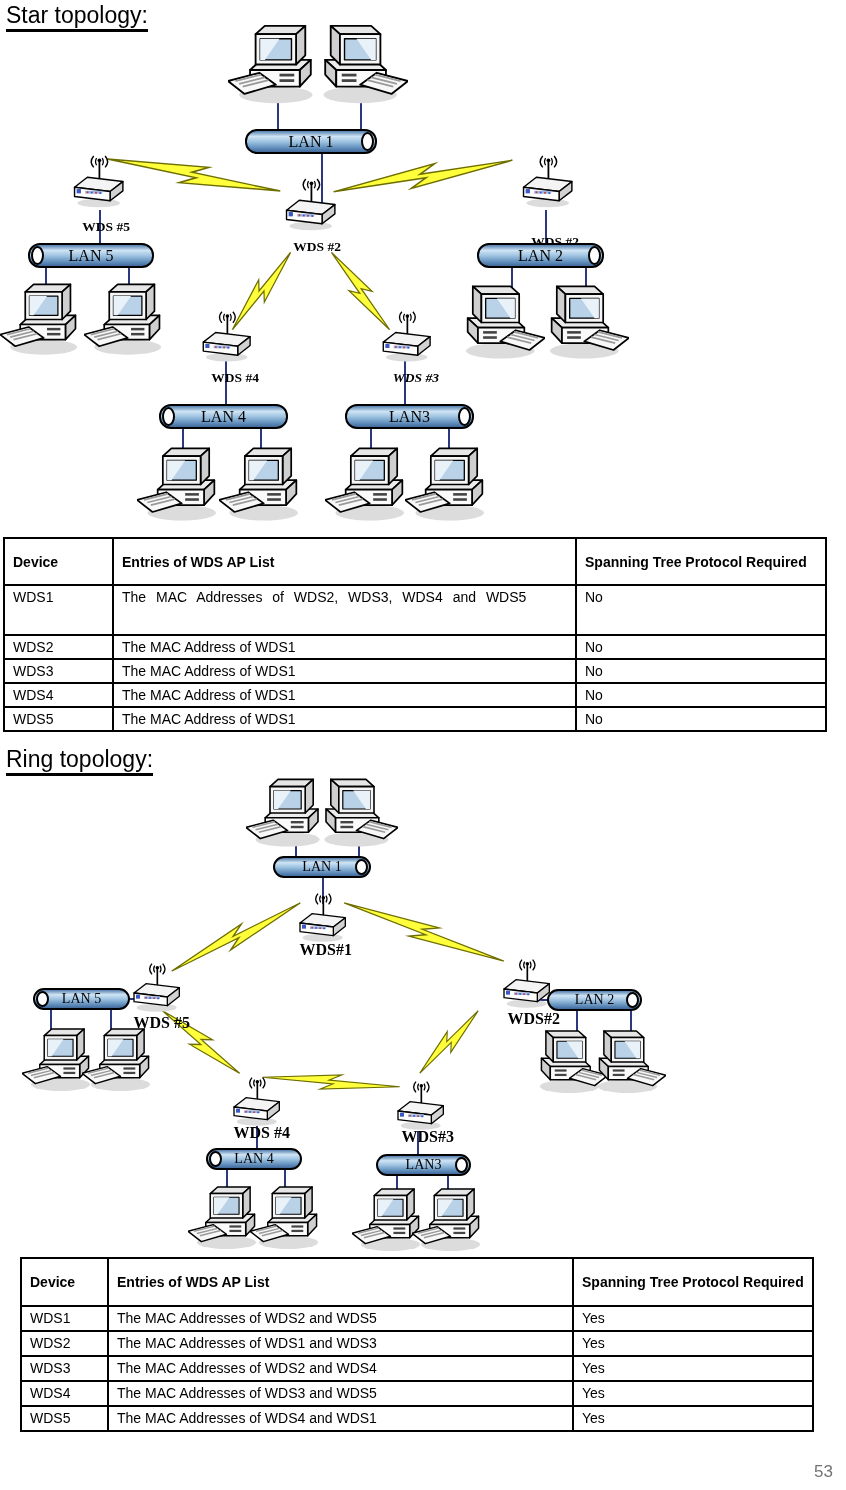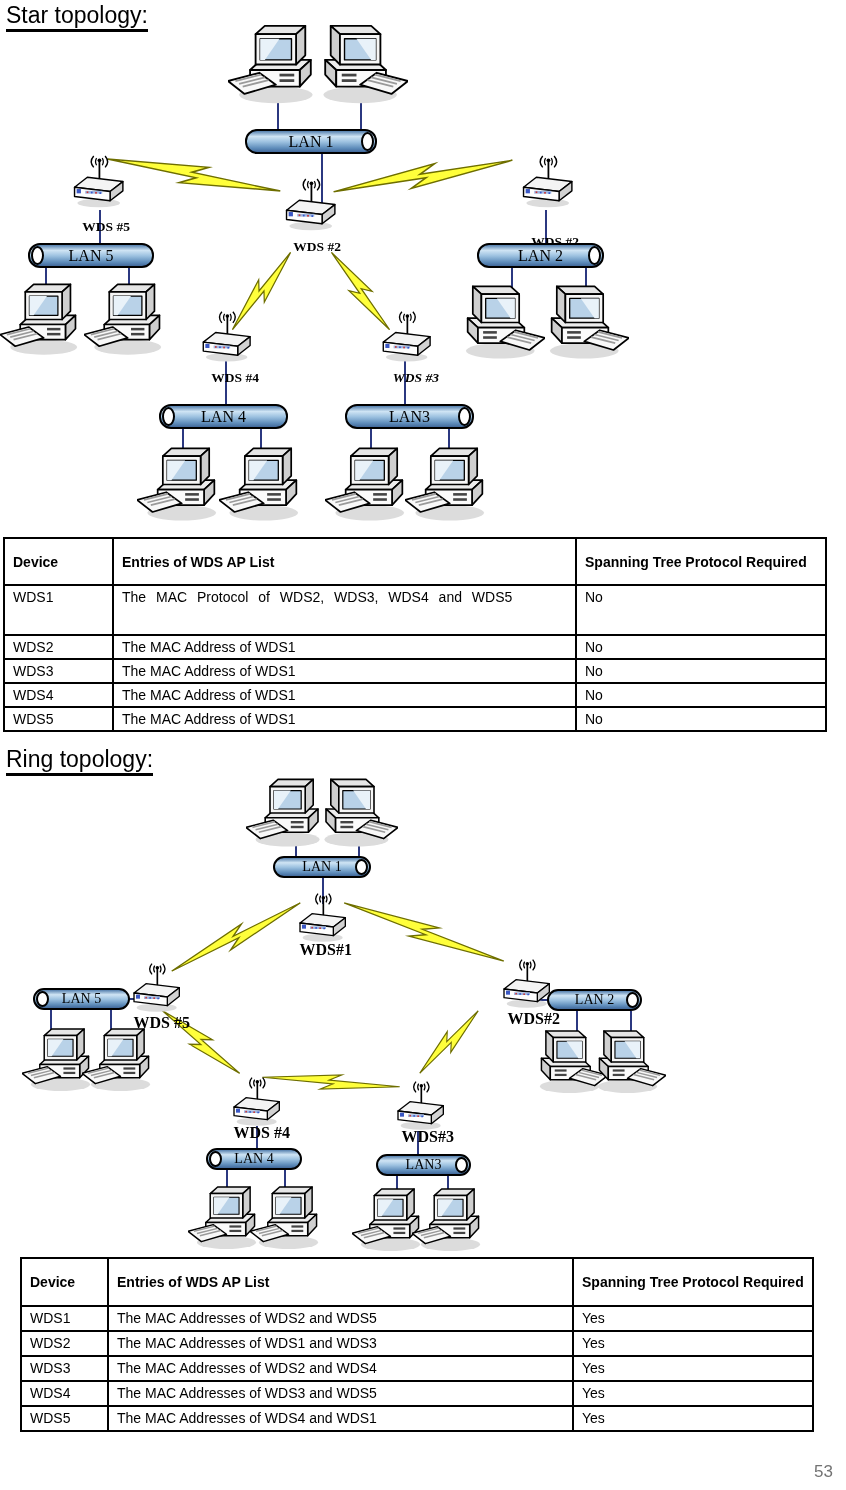--- a/index.html
+++ b/index.html
@@ -198,21 +198,21 @@
       </colgroup>
     <tbody>
         <tr class="hdr" style="height:47px;">
       <td>Device</td>
       <td>Entries of WDS AP List</td>
       <td>Spanning Tree Protocol Required</td>
     </tr>
     <tr style="height:50px;">
       <td>WDS1</td>
       <td>
-            <div class="entries-spread">The MAC Protocol of WDS2, WDS3, WDS4 and WDS5</div>
+            <div class="entries-spread">The MAC Addresses of WDS2, WDS3, WDS4 and WDS5</div>
           </td>
       <td>No</td>
     </tr>
     <tr style="height:24px;">
       <td>WDS2</td>
       <td>The MAC Address of WDS1</td>
       <td>No</td>
     </tr>
     <tr style="height:24px;">
       <td>WDS3</td>

